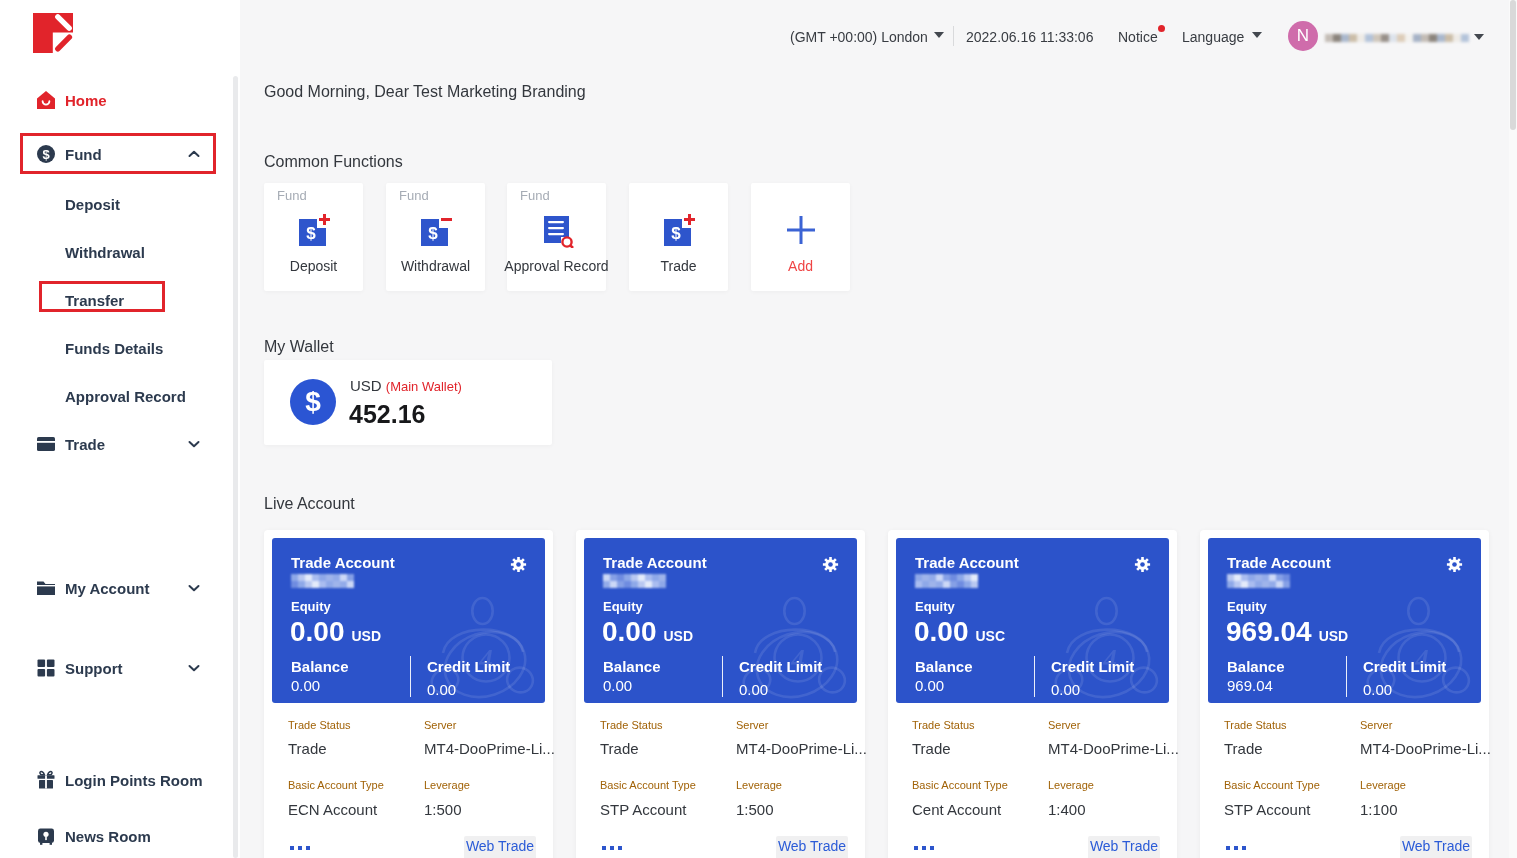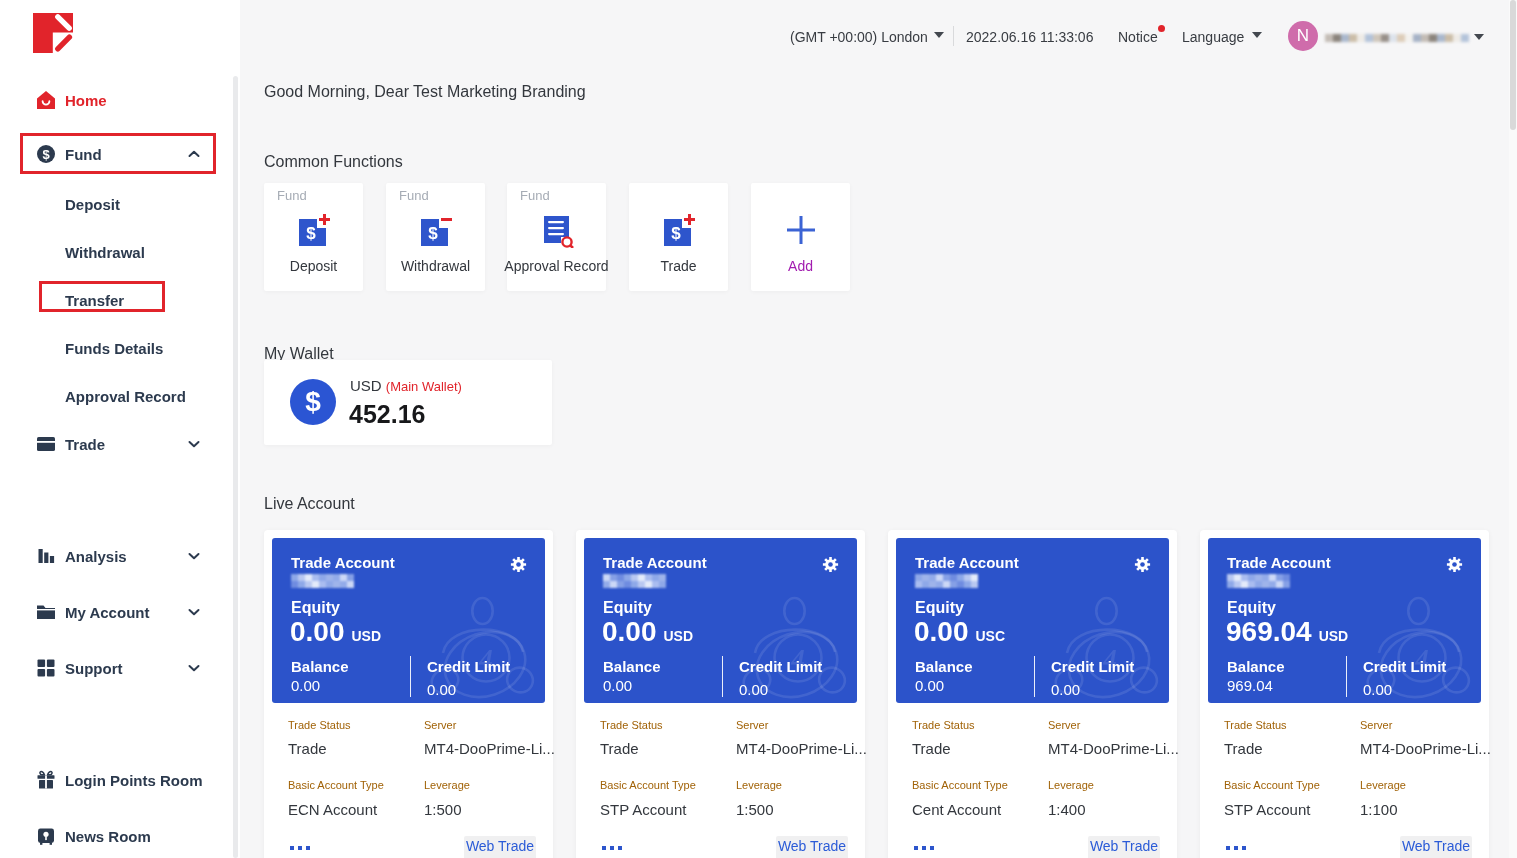--- a/index.html
+++ b/index.html
@@ -22,21 +22,21 @@
   .cfcard { position:absolute; top:183px; width:99px; height:108px; background:#fff; border-radius:2px; box-shadow:0 1px 4px rgba(0,0,0,0.04); }
   .cflabel { position:absolute; left:13px; top:5px; font-size:13px; color:#a6acb5; }
   .cfico { position:absolute; left:50%; top:50%; transform:translate(-50%,-50%); margin-top:-7px; }
   .cfname { position:absolute; left:50%; transform:translateX(-50%); bottom:17px; text-align:center; font-size:14px; color:#33373d; white-space:nowrap; }
   
   .lcard { position:absolute; top:530px; width:289px; height:340px; background:#fff; border-radius:4px; box-shadow:0 1px 5px rgba(0,0,0,0.05); }
   .lblue { position:absolute; left:8px; top:8px; width:273px; height:165px; background:#2c53ca; border-radius:3px; overflow:hidden; color:#fff; }
   .lb-title { position:absolute; left:19px; top:16px; font-size:15px; font-weight:bold; }
   .lb-blur { position:absolute; left:19px; top:36px; height:14px; filter:blur(1.3px); display:flex; flex-wrap:wrap; width:63px; }
   .lb-blur i { display:block; width:7px; height:7px; }
-  .lb-eq { position:absolute; left:19px; top:61px; font-size:16px; font-weight:bold; }
+  .lb-eq { position:absolute; left:19px; top:61px; font-size:13px; font-weight:bold; }
   .lb-val { position:absolute; left:18px; top:78px; font-size:28px; font-weight:bold; }
   .lb-cur { font-size:14px; font-weight:bold; margin-left:7px; }
   .lb-bal-l { position:absolute; left:19px; top:120px; font-size:15px; font-weight:bold; }
   .lb-bal-v { position:absolute; left:19px; top:139px; font-size:15px; }
   .lb-sep { position:absolute; left:138px; top:118px; width:1px; height:41px; background:rgba(255,255,255,0.9); }
   .lb-cl-l { position:absolute; left:155px; top:120px; font-size:15px; font-weight:bold; }
   .lb-cl-v { position:absolute; left:155px; top:143px; font-size:15px; }
   .lb-gear { position:absolute; right:18px; top:18px; }
   .wm { position:absolute; left:150px; top:52px; }
   .lw-lab { position:absolute; font-size:11px; color:#a16207; }
@@ -88,33 +88,22 @@
         <rect x="1" y="3" width="18" height="14" rx="1.6" fill="#2c3a4e"></rect>
         <rect x="1" y="7" width="18" height="1.8" fill="#fff"></rect>
       </svg>
     <div class="mtxt">Trade</div>
     <svg class="chev" viewBox="0 0 12 8">
         <polyline points="1.5,2 6,6.2 10.5,2" fill="none" stroke="#2c3a4e" stroke-width="2" stroke-linecap="round" stroke-linejoin="round"></polyline>
       </svg>
   </div>
 
 
-  <div class="mrow" style="top:536px;">
-    <svg class="mico" viewBox="0 0 20 20">
-        <rect x="2.5" y="3" width="4.2" height="14" fill="#2c3a4e"></rect>
-        <rect x="8.2" y="6.5" width="4.2" height="10.5" fill="#2c3a4e"></rect>
-        <rect x="13.9" y="10" width="4.2" height="7" fill="#2c3a4e"></rect>
-      </svg>
-    <div class="mtxt">Analysis</div>
-    <svg class="chev" viewBox="0 0 12 8">
-        <polyline points="1.5,2 6,6.2 10.5,2" fill="none" stroke="#2c3a4e" stroke-width="2" stroke-linecap="round" stroke-linejoin="round"></polyline>
-      </svg>
-  </div>
-
-  <div class="mrow" style="top:592px;padding-left:40px;">
+
+  <div class="mrow" style="top:568px;padding-left:40px;">
     <svg class="mico" viewBox="0 0 20 20">
         <path d="M1 3.5 h6.5 l2 2.4 H19 a0 0 0 0 1 0 0 V17 H1 Z" fill="#2c3a4e"></path>
         <rect x="1" y="7" width="18" height="1.4" fill="#fff"></rect>
       </svg>
     <div class="mtxt">My Account</div>
     <svg class="chev" viewBox="0 0 12 8">
         <polyline points="1.5,2 6,6.2 10.5,2" fill="none" stroke="#2c3a4e" stroke-width="2" stroke-linecap="round" stroke-linejoin="round"></polyline>
       </svg>
   </div>
 
@@ -209,24 +198,24 @@
     <path d="M3 7 H30 V34 H3 Z M21 7 H30 V16 H21 Z" fill="#2e55cc" fill-rule="evenodd"></path>
     <text x="15" y="27" font-size="17" font-weight="bold" fill="#fff" text-anchor="middle" font-family="Liberation Sans, sans-serif">$</text>
     <path d="M28.5 2 V13 M23 7.5 H34" stroke="#e1242b" stroke-width="3"></path>
   </svg>
   <div class="cfname">Trade</div>
 </div>
 <div class="cfcard" style="left:751px;">
   <svg class="cfico" width="36" height="36" viewBox="0 0 36 36">
     <path d="M18 4 V32 M4 18 H32" stroke="#3b63d4" stroke-width="3"></path>
   </svg>
-  <div class="cfname" style="color:#a21caf;">Add</div>
-</div>
-
-<div class="sect" style="left:264px; top:345px;">My Wallet</div>
+  <div class="cfname" style="color:#ef4444;">Add</div>
+</div>
+
+<div class="sect" style="left:264px; top:338px;">My Wallet</div>
 <div class="abs" style="left:264px; top:360px; width:288px; height:85px; background:#fff; border-radius:2px; box-shadow:0 1px 4px rgba(0,0,0,0.04);">
   <div class="abs" style="left:26px; top:19px; width:46px; height:46px; border-radius:50%; background:#2b55d3; color:#fff; text-align:center; line-height:46px; font-size:28px; font-weight:bold;">$</div>
   <div class="abs" style="left:86px; top:17px; font-size:15px; color:#33373d;">USD <span style="color:#e1242b; font-size:13px;">(Main Wallet)</span></div>
   <div class="abs" style="left:85px; top:40px; font-size:25px; font-weight:bold; color:#17181a;">452.16</div>
 </div>
 
 <div class="sect" style="left:264px; top:495px;">Live Account</div>
 
 <div class="lcard" style="left:264px;">
   <div class="lblue">

